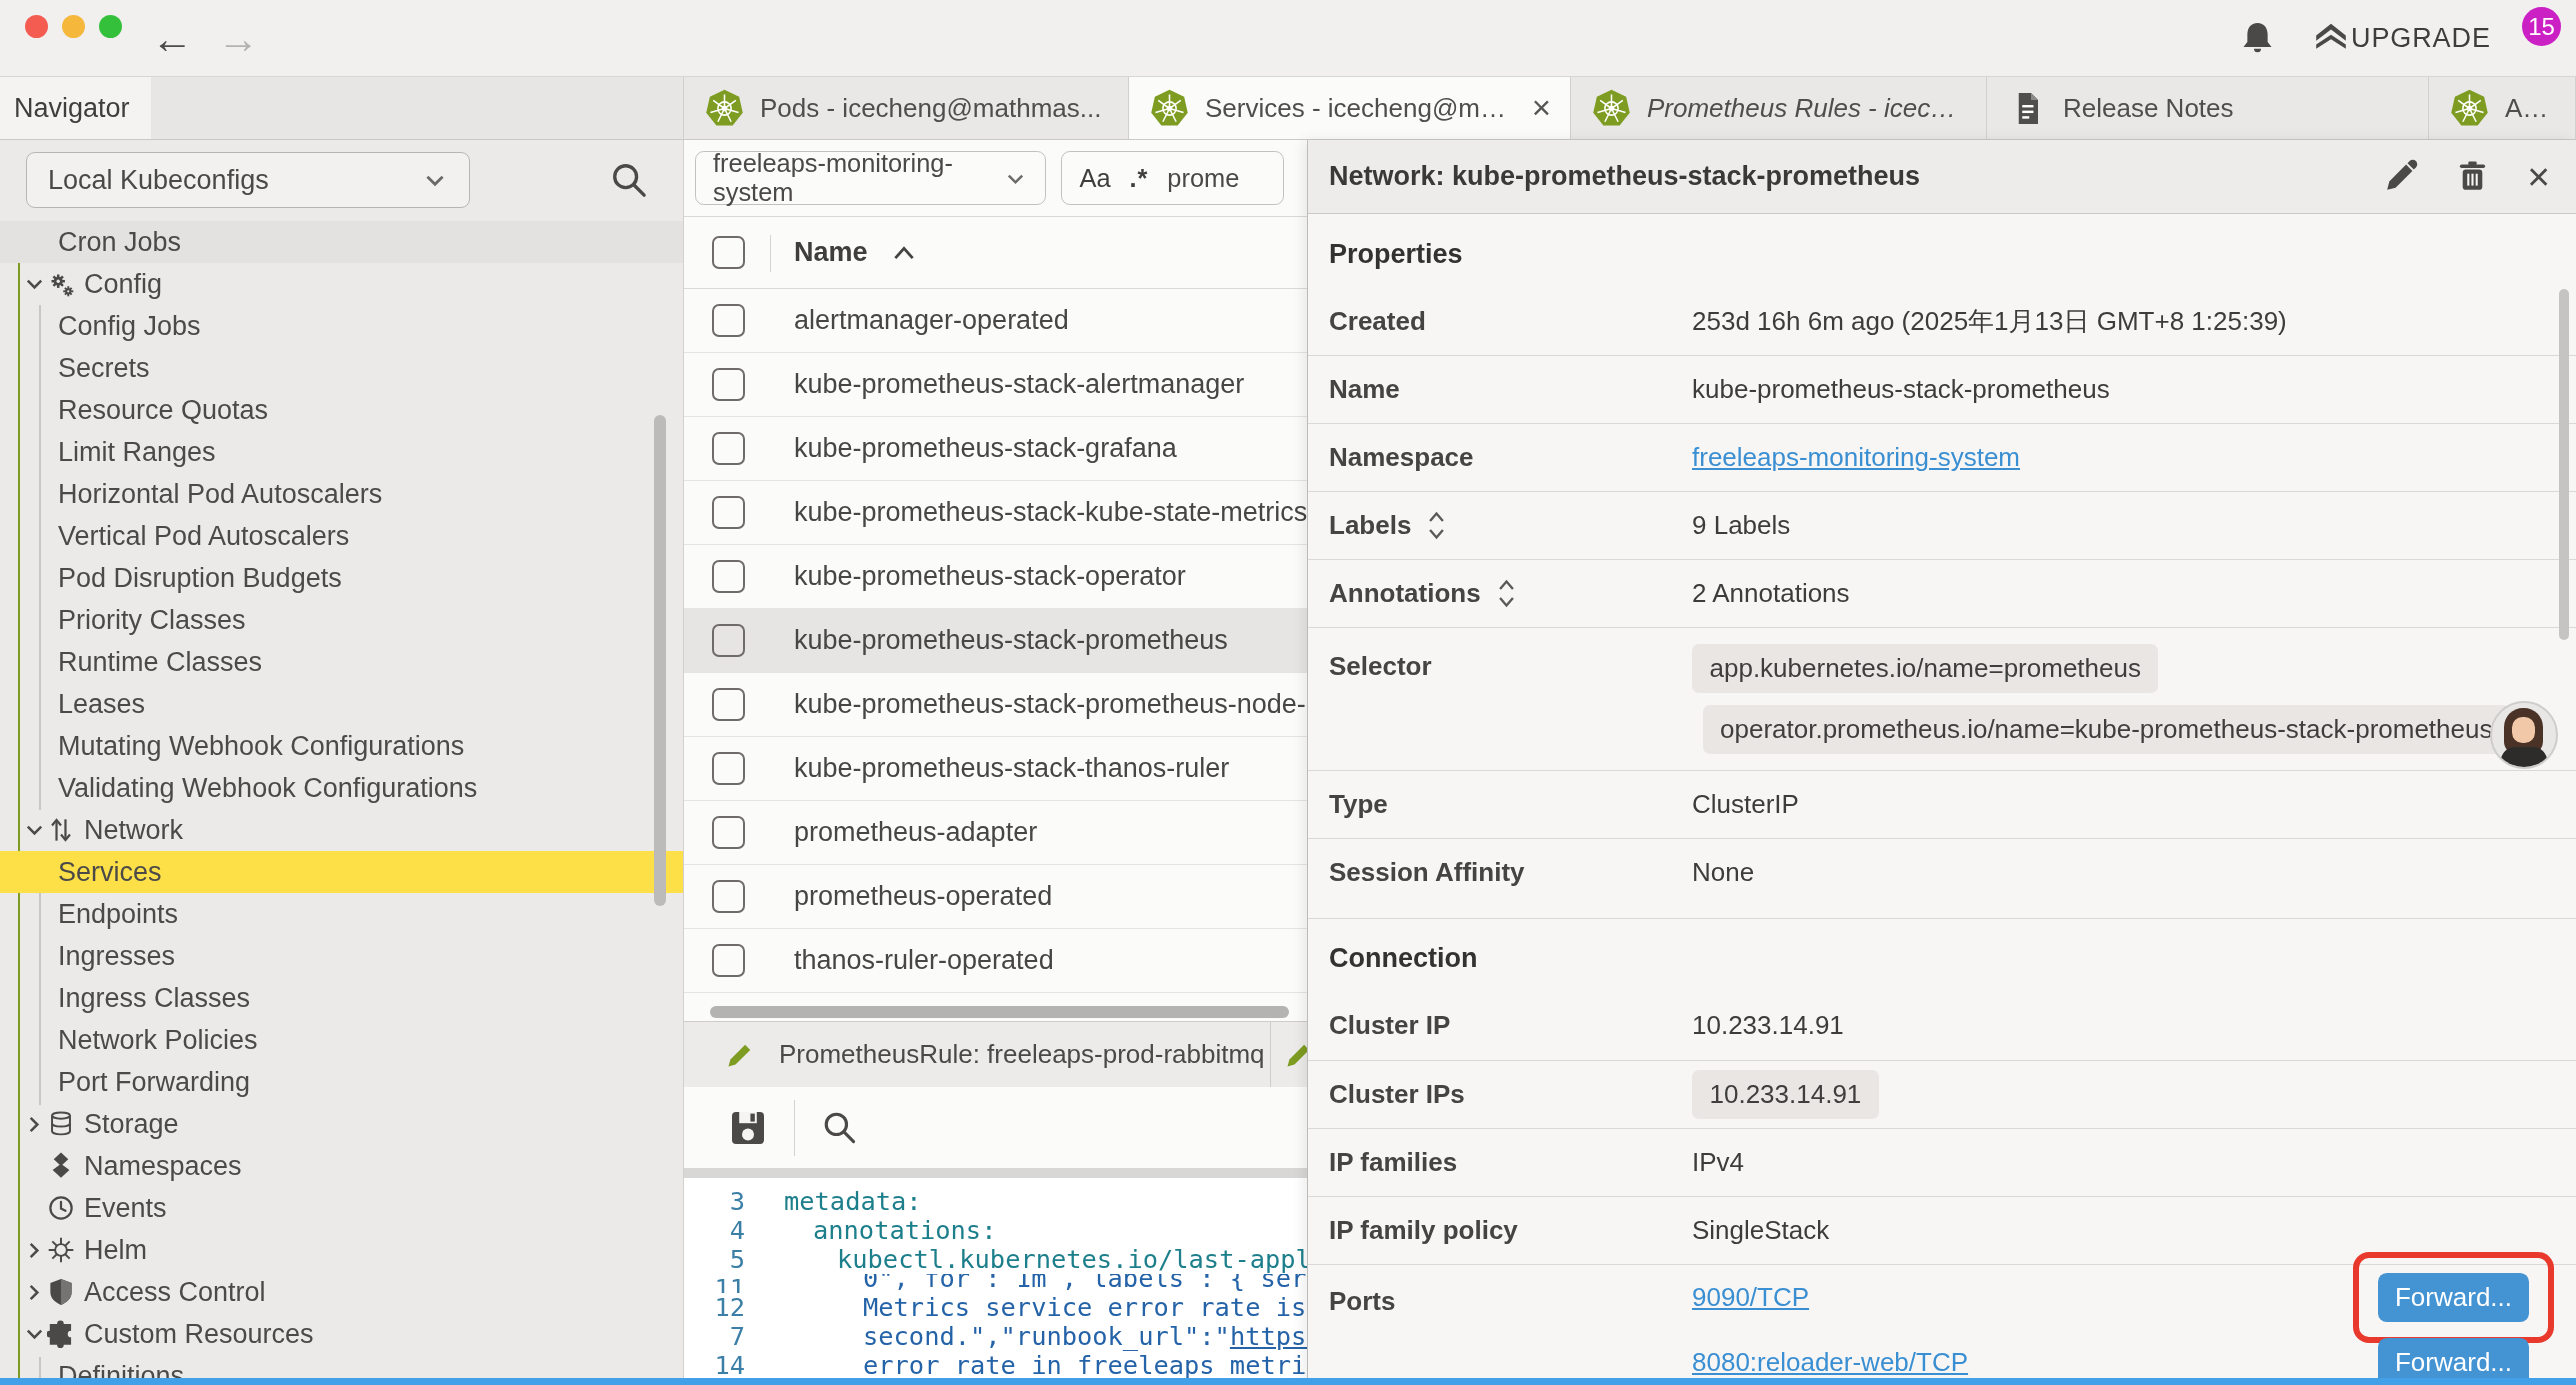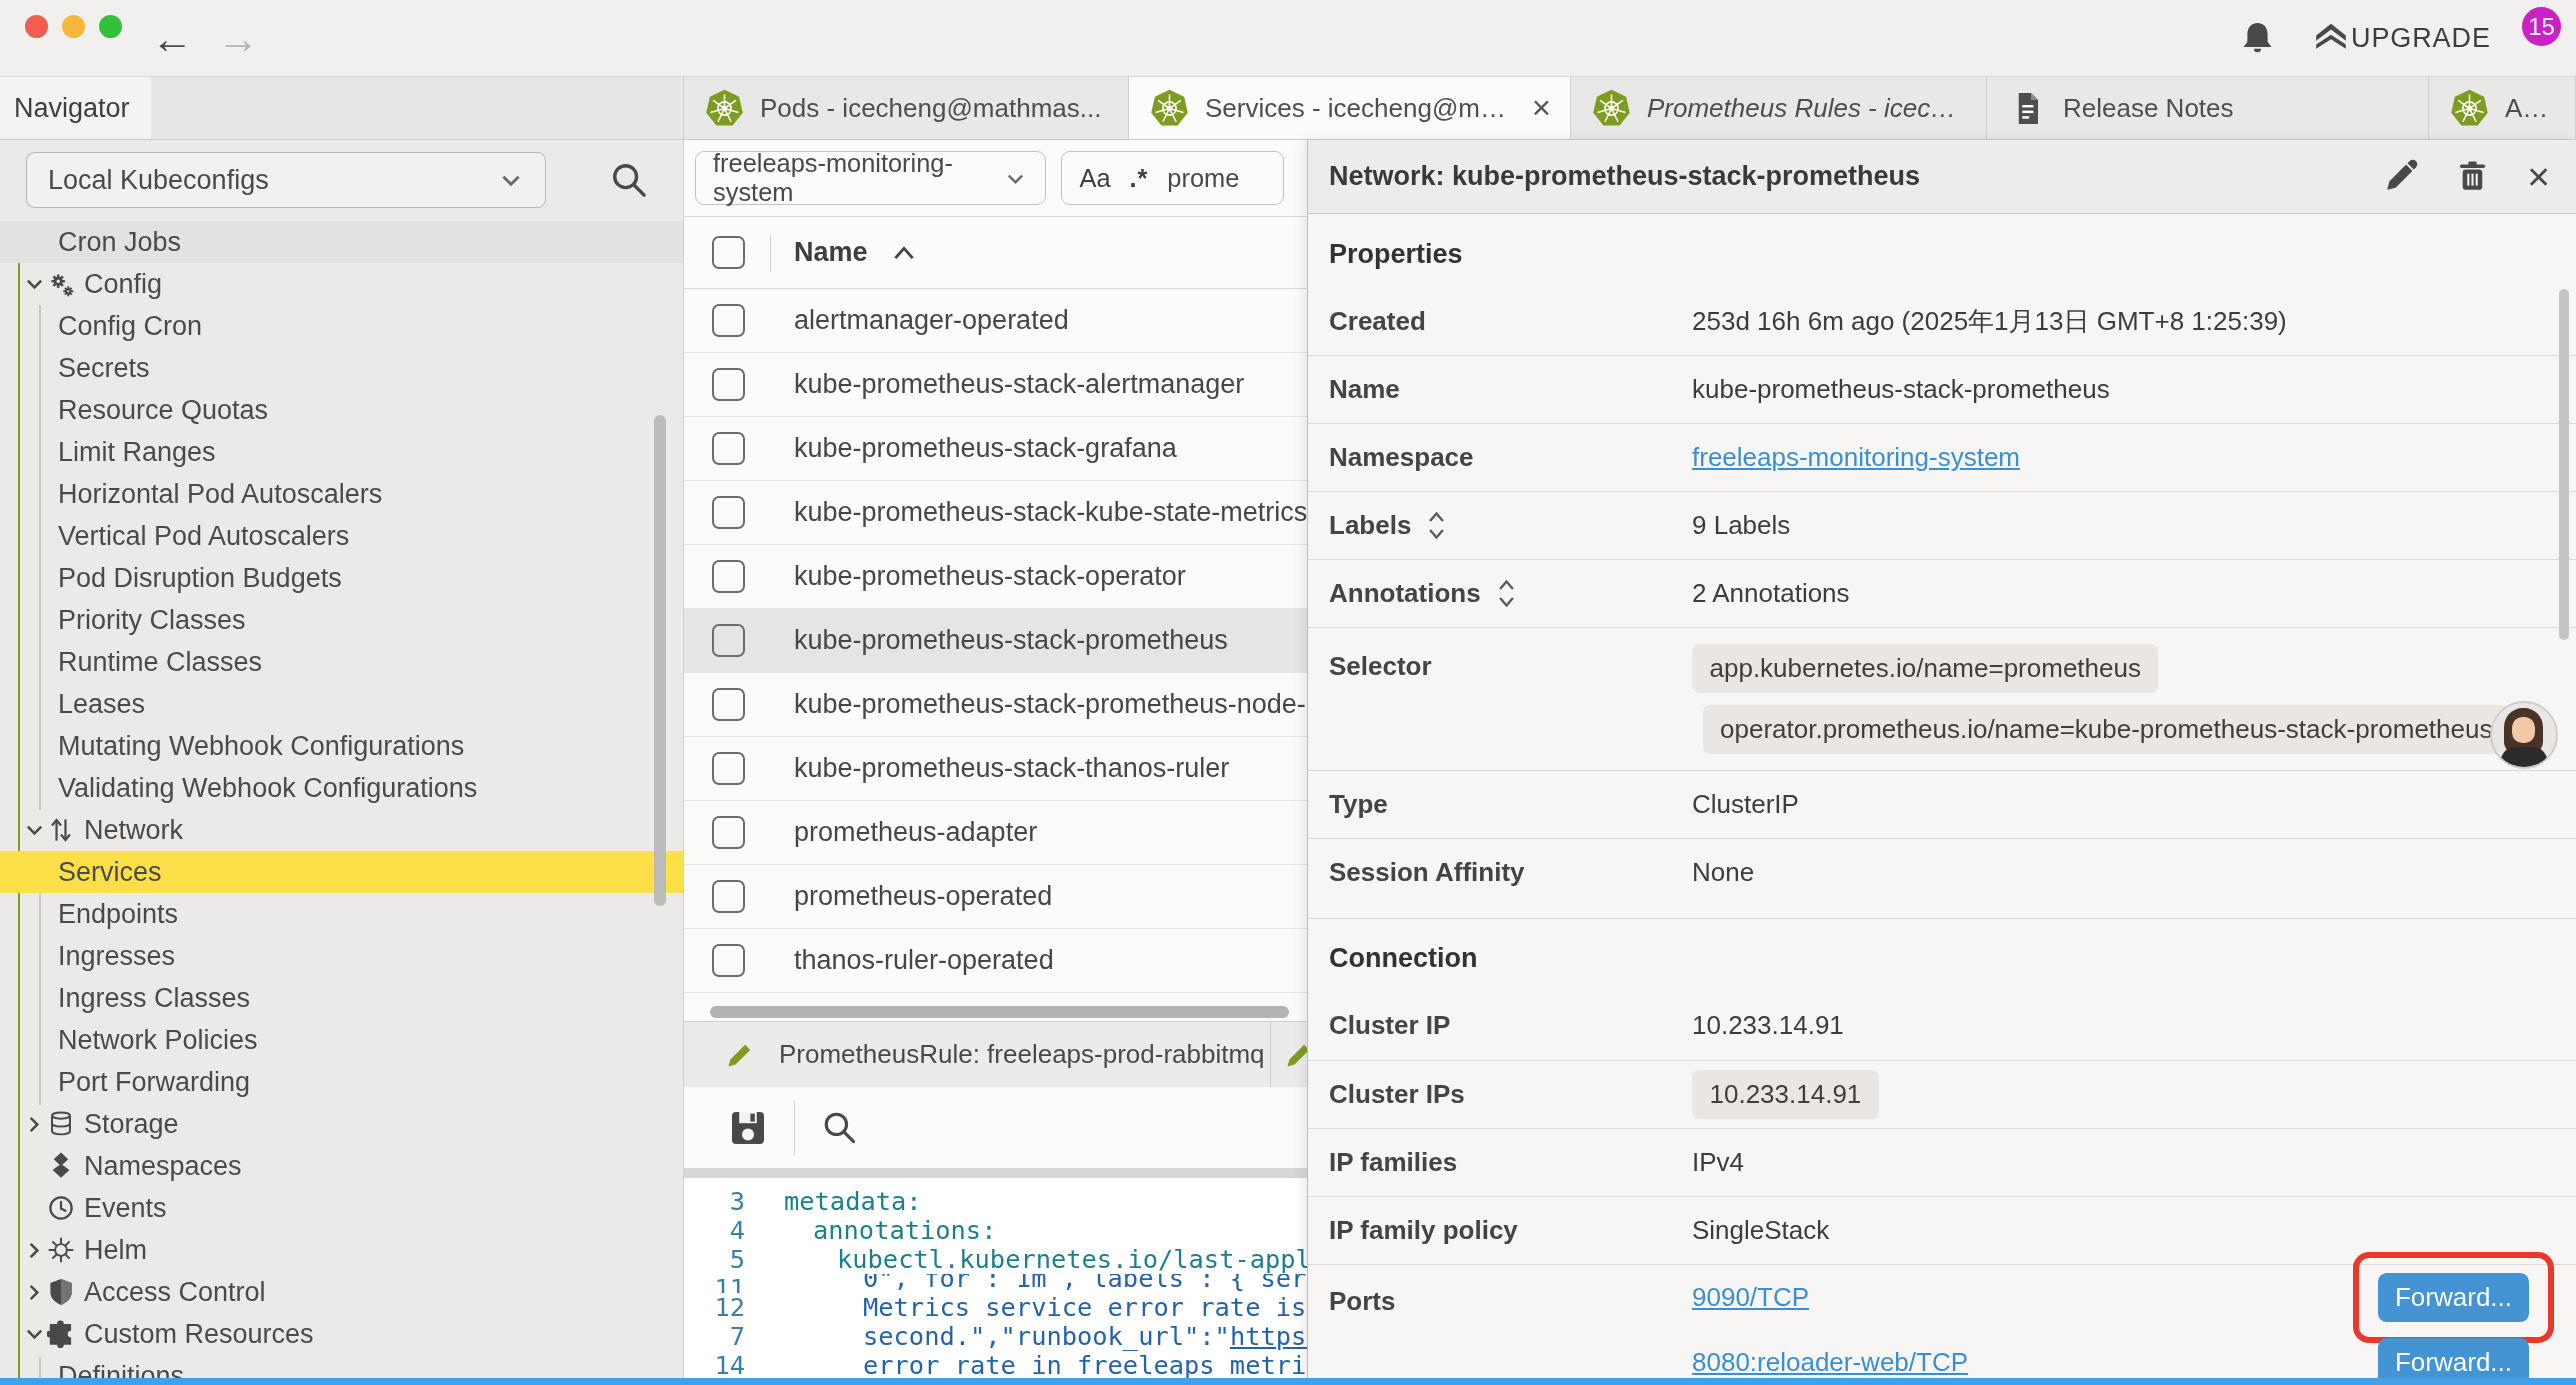--- a/index.html
+++ b/index.html
@@ -30,21 +30,21 @@
   .tab { height:100%; display:flex; align-items:center; gap:16px; padding:0 19px 0 21px; border-right:0.9px solid #d2d0ce; background:#e9e8e6; overflow:hidden; white-space:nowrap; flex:none; }
   .tab.active { background:#fbfbfa; }
   .tab .tab-k8s { width:39px; height:39px; }
   .tab-label { font-size:26px; color:#4f4e4d; overflow:hidden; text-overflow:ellipsis; }
   .tab.italic .tab-label { font-style:italic; }
   .tab-close { font-size:33px; color:#555; margin-left:8.8px; }
 
   
   #sidebar { position:absolute; left:0; top:140px; width:684px; height:1245px; background:#ebeae8; border-right:0.9px solid #d2d0ce; overflow:hidden; }
   #kubeconfig-row { position:relative; height:81px; }
-  #kubeconfig-select { position:absolute; left:26px; top:12.3px; width:520px; height:56px; border:1.8px solid #b7b5b3; border-radius:8.8px; background:#f2f1ef; display:flex; align-items:center; padding:0 21px; font-size:27px; color:#4a4948;gap:20px; }
+  #kubeconfig-select { position:absolute; left:26px; top:12.3px; width:444px; height:56px; border:1.8px solid #b7b5b3; border-radius:8.8px; background:#f2f1ef; display:flex; align-items:center; padding:0 21px; font-size:27px; color:#4a4948;gap:20px; }
   #kubeconfig-select .uicon { margin-left:auto; }
   #sidebar-search { position:absolute; left:608px; top:19px; width:42px; height:42px; }
   #tree { position:absolute; left:0; top:81px; right:0; bottom:0; }
   .guide { position:absolute; background:#c9c7c5; width:1.8px; }
   #guide-green { position:absolute; left:17.5px; top:0; bottom:0; width:2.6px; background:#7d9c21; }
   .tree-row { position:relative; height:42px; display:flex; align-items:center; font-size:27px; color:#4b4a49; white-space:nowrap; }
   .tree-row.highlight { background:#e3e2e0; }
   .tree-row.selected { background:#fde047; }
   .tree-row .chev { position:absolute; left:23px; width:23px; height:23px; }
   .tree-row .ticon { position:absolute; left:47px; width:28px; height:28px; font-size:26px; color:#4a4a4a; }
@@ -299,21 +299,21 @@
               <line x1="64" y1="64" x2="88" y2="88"></line>
               <line x1="88" y1="64" x2="64" y2="88"></line>
             </g>
             <circle cx="76" cy="76" r="11" fill="#4a4948"></circle>
             <circle cx="76" cy="76" r="4" fill="#ebeae8"></circle>
           </svg>
         </span>
         <span class="tree-label parent">Config</span>
       </div>
       <div class="tree-row">
-        <span class="tree-label child">Config Cron</span>
+        <span class="tree-label child">Config Jobs</span>
       </div>
       <div class="tree-row">
         <span class="tree-label child">Secrets</span>
       </div>
       <div class="tree-row">
         <span class="tree-label child">Resource Quotas</span>
       </div>
       <div class="tree-row">
         <span class="tree-label child">Limit Ranges</span>
       </div>

